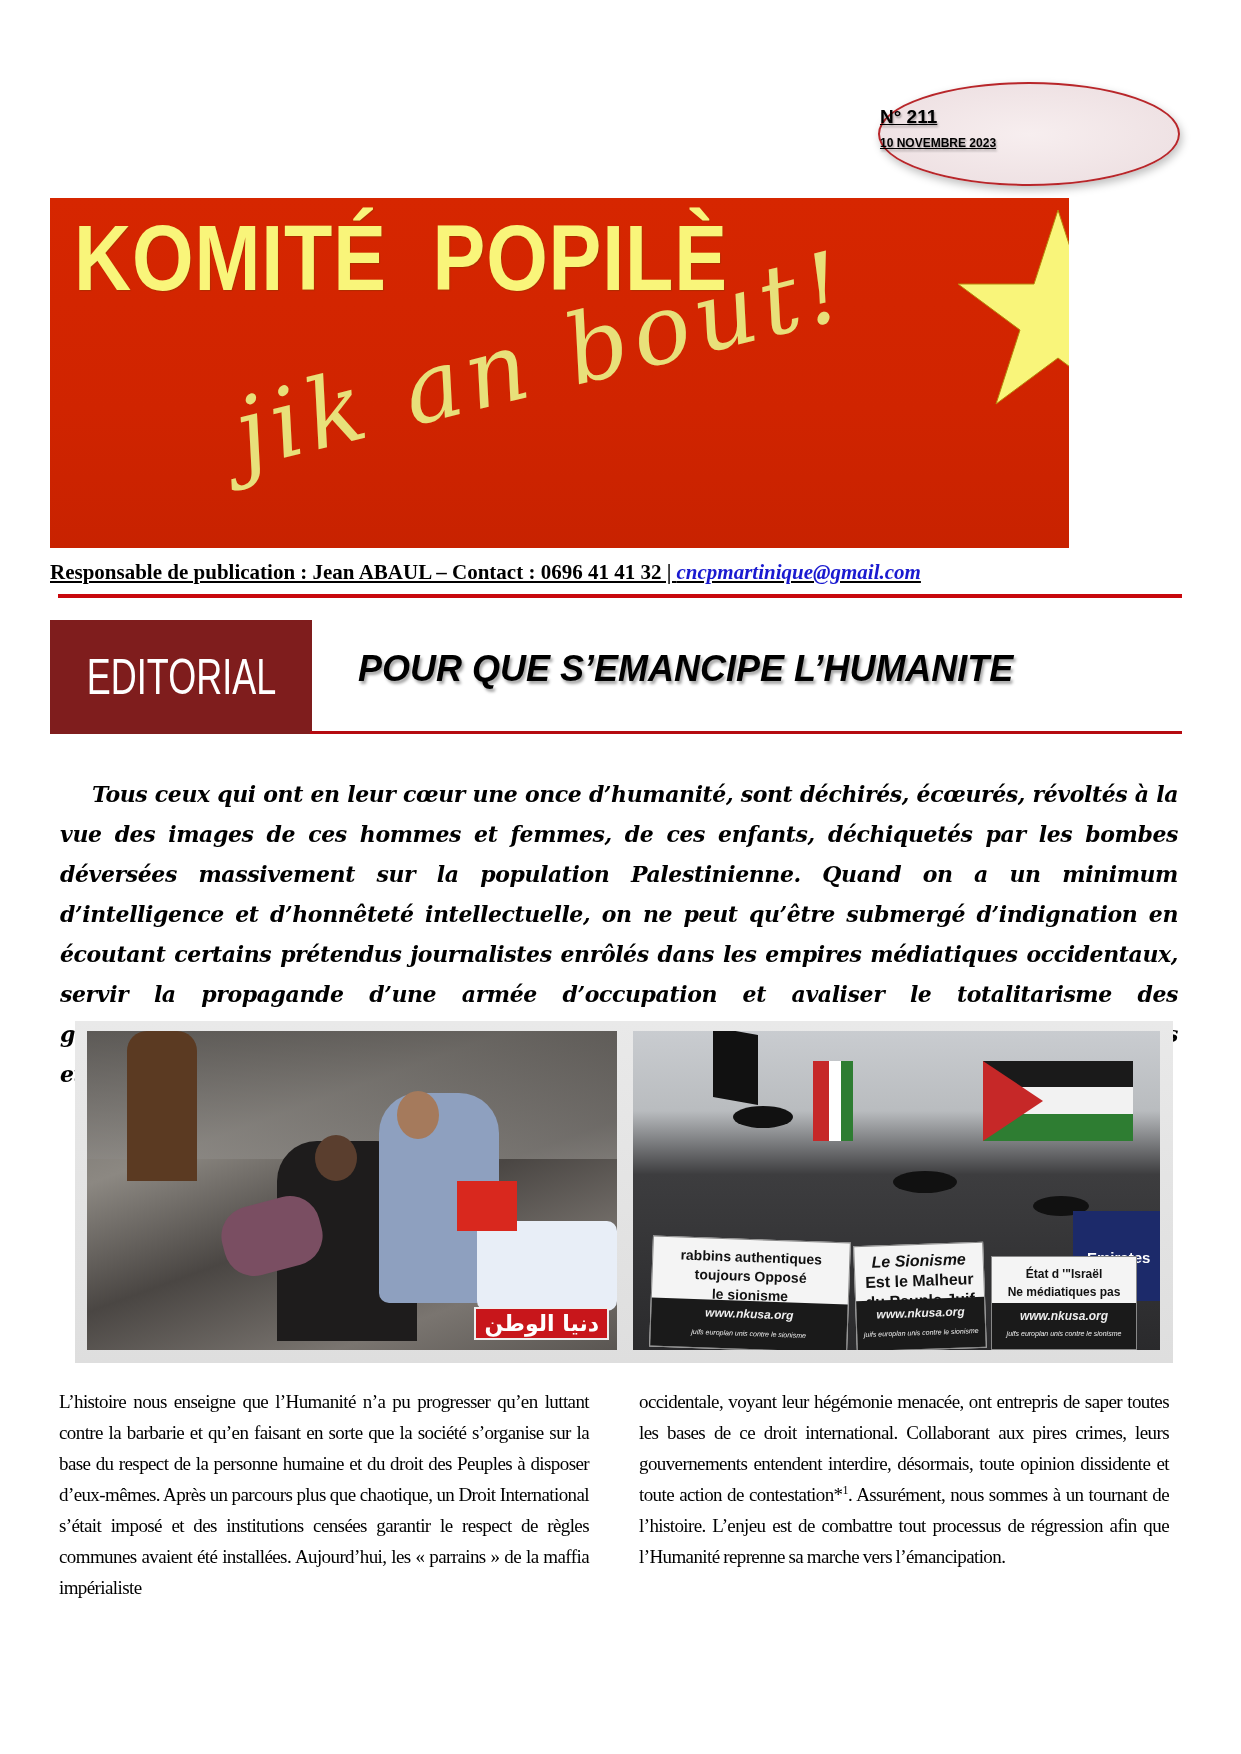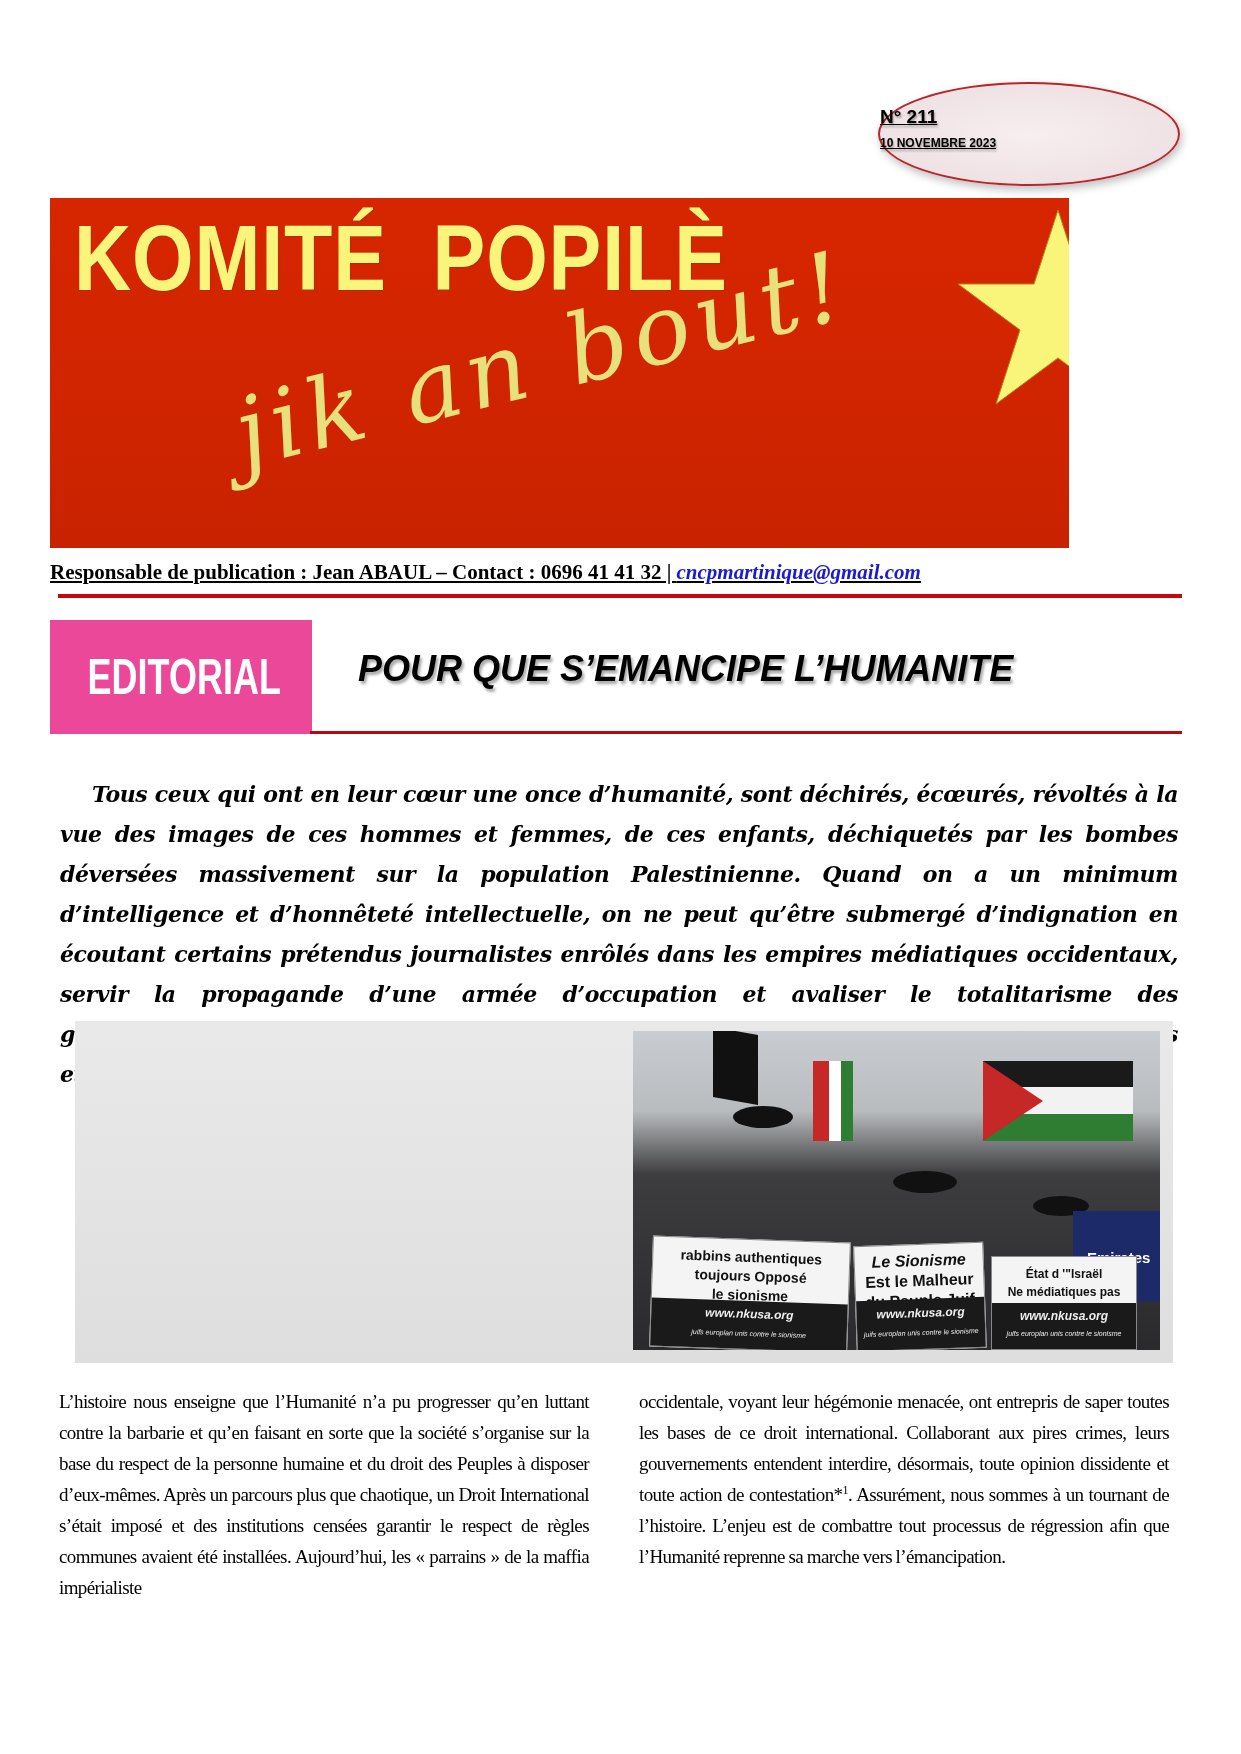--- a/index.html
+++ b/index.html
@@ -42,22 +42,22 @@
   
   .contact-line {
     left: 50px; top: 560px; width: 1132px; text-align: left;
     font-family: "Liberation Serif", serif; font-weight: bold; font-size: 21px; white-space: nowrap; text-decoration: underline;
   }
   .contact-email { color: #1a1ad0; font-style: italic; }
   .contact-rule { left: 58px; top: 594px; width: 1124px; height: 4px; background: #c8070d; }
 
   
   .editorial-box {
-    left: 50px; top: 620px; width: 262px; height: 114px; background: #ec4899;
-    color: #fff; font-family: "Liberation Sans", sans-serif; font-weight: bold;
+    left: 50px; top: 620px; width: 262px; height: 114px; background: #7f1d1d;
+    color: #fff; font-family: "Liberation Sans", sans-serif; font-weight: normal;
     font-size: 50px; line-height: 114px; text-align: center; box-sizing: border-box;
   }
   .editorial-box span { display: inline-block; transform: scaleX(0.72); }
   .editorial-title {
     left: 358px; top: 648px; font-family: "Liberation Sans", sans-serif; font-weight: bold;
     font-size: 36px; white-space: nowrap; text-shadow: 2px 3px 3px rgba(0,0,0,0.35); font-style: italic;
   }
   .editorial-title-rule { left: 310px; top: 731px; width: 872px; height: 3px; background: #b50a10; }
 
   
@@ -130,20 +130,33 @@
   <span>EDITORIAL</span>
 </div>
 <div class="abs editorial-title">POUR QUE S’EMANCIPE L’HUMANITE</div>
 <div class="abs editorial-title-rule"></div>
 
 <div class="abs chapeau">
   <p>Tous ceux qui ont en leur cœur une once d’humanité, sont déchirés, écœurés, révoltés à la vue des images de ces hommes et femmes, de ces enfants, déchiquetés par les bombes déversées massivement sur la population Palestinienne. Quand on a un minimum d’intelligence et d’honnêteté intellectuelle, on ne peut qu’être submergé d’indignation en écoutant certains prétendus journalistes enrôlés dans les empires médiatiques occidentaux, servir la propagande d’une armée d’occupation et avaliser le totalitarisme des gouvernements. Nous abordons ici la problématique de la régression des valeurs humaines et de la marche vers l’émancipation.</p>
 </div>
 
 <div class="abs photo-frame">
+  <div class="photo photo-left">
+
+    <div style="position:absolute;left:0;top:0;width:100%;height:40%;background:linear-gradient(180deg,#55524f,#8b8884);opacity:.7"></div>
+    <div style="position:absolute;left:190px;top:110px;width:140px;height:200px;background:#1e1c1c;border-radius:40px 40px 0 0"></div>
+    <div style="position:absolute;left:292px;top:62px;width:120px;height:210px;background:#8ea0bf;border-radius:40px 40px 10px 10px"></div>
+    <div style="position:absolute;left:310px;top:60px;width:42px;height:48px;background:#a57a5c;border-radius:50%"></div>
+    <div style="position:absolute;left:228px;top:104px;width:42px;height:46px;background:#5a3e2e;border-radius:50%"></div>
+    <div style="position:absolute;left:135px;top:170px;width:100px;height:70px;background:#7a4e62;border-radius:30px;transform:rotate(-15deg)"></div>
+    <div style="position:absolute;left:390px;top:190px;width:140px;height:90px;background:#e8eef7;border-radius:10px"></div>
+    <div style="position:absolute;left:370px;top:150px;width:60px;height:50px;background:#d9281e"></div>
+    <div style="position:absolute;left:40px;top:0;width:70px;height:150px;background:#5b3a22;border-radius:20px 20px 0 0"></div>
+    <div class="watermark">دنيا الوطن</div>
+  </div>
   <div class="photo photo-right">
     <div class="flag" style="left:80px;top:0;width:45px;height:70px;background:#111;transform:skewY(10deg)"></div>
     <div class="flag" style="left:180px;top:30px;width:40px;height:80px;background:linear-gradient(90deg,#c62828 0,#c62828 40%,#fff 40%,#fff 70%,#2e7d32 70%)"></div>
     <div class="flag" style="left:350px;top:30px;width:150px;height:80px;background:linear-gradient(180deg,#1a1a1a 0 33%,#f2f2f2 33% 66%,#2e7d32 66%)"></div>
     <div class="flag" style="left:350px;top:30px;width:0;height:0;border-top:40px solid transparent;border-bottom:40px solid transparent;border-left:60px solid #c62828"></div>
     <div style="position:absolute;left:100px;top:75px;width:60px;height:22px;background:#111;border-radius:50%"></div>
     <div style="position:absolute;left:260px;top:140px;width:64px;height:22px;background:#111;border-radius:50%"></div>
     <div style="position:absolute;left:400px;top:165px;width:56px;height:20px;background:#111;border-radius:50%"></div>
     <div style="position:absolute;left:440px;top:180px;width:87px;height:90px;background:#1c2a6a"></div>
     <div style="position:absolute;left:454px;top:218px;font-size:15px;color:#fff;font-weight:bold">Emirates</div>

